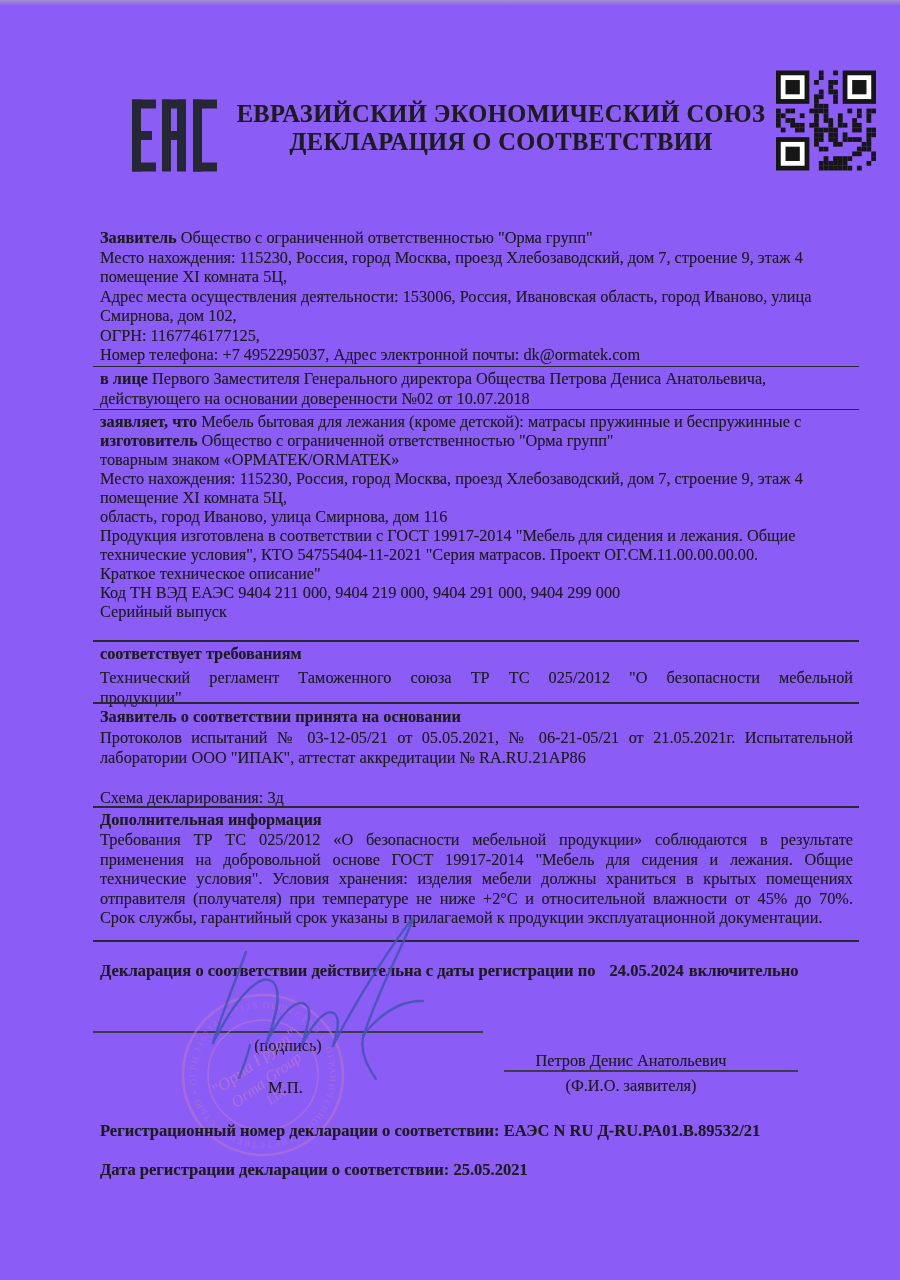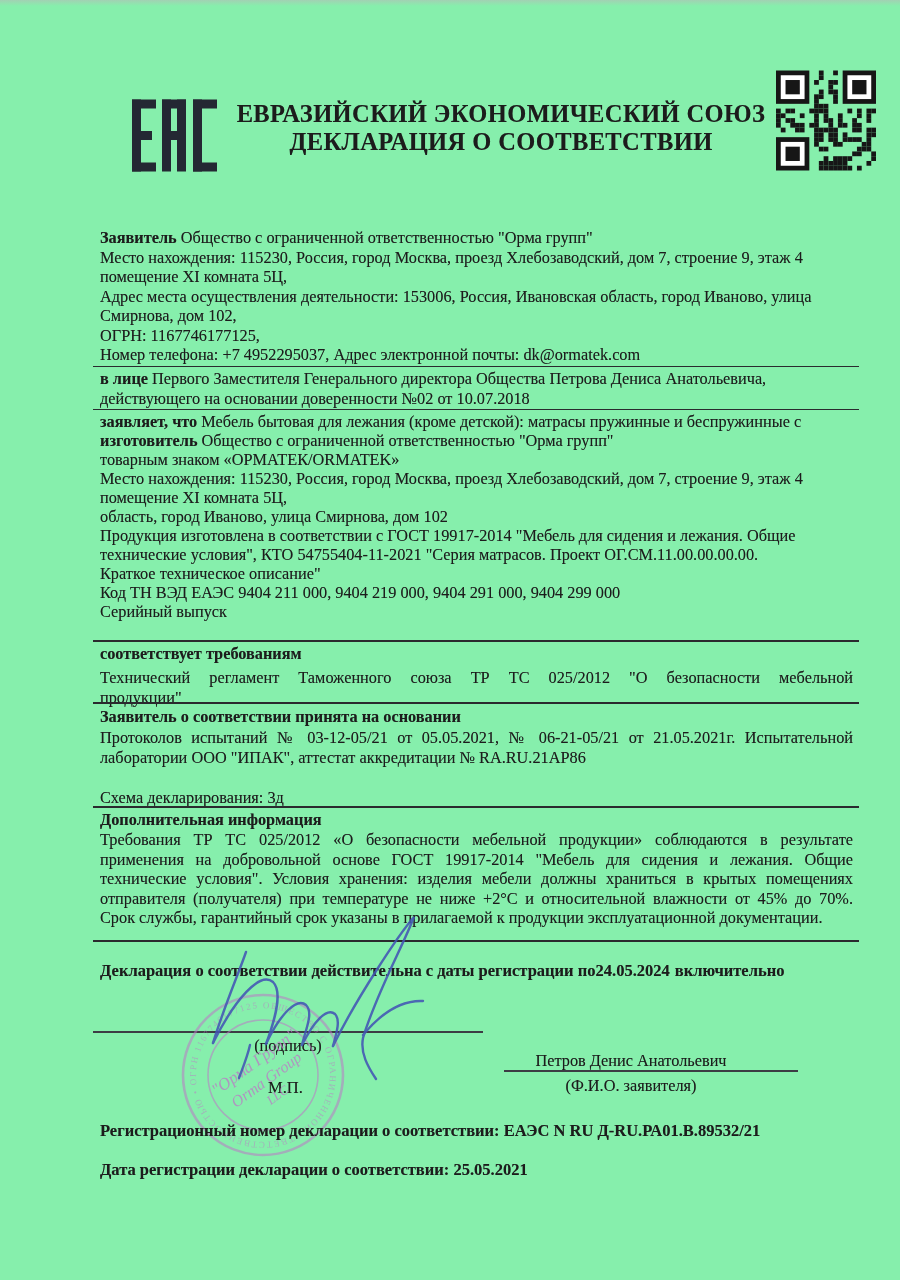--- a/index.html
+++ b/index.html
@@ -1,37 +1,37 @@
 <!DOCTYPE html>
 <html><head>
 <meta charset="utf-8">
 <style>
   html,body{margin:0;padding:0;background:#e9e9e9;}
-  #page{position:relative;width:900px;height:1280px;background:#86efac;overflow:hidden;
+  #page{position:relative;width:900px;height:1280px;background:#8b5cf6;overflow:hidden;
         font-family:"Liberation Serif","DejaVu Serif",serif;color:#1c1c1c;}
   #page .txt{text-shadow:0 0 .5px rgba(40,40,40,.45);}
   .scan-edge{position:absolute;top:0;left:0;right:0;height:6px;
              background:linear-gradient(#b9b9b9,rgba(255,255,255,0));opacity:.55;}
   
   .eac-logo{position:absolute;left:132px;top:99px;width:85px;height:73px;}
   .titles{position:absolute;left:225px;top:100px;width:552px;text-align:center;}
   .titles div{font-weight:bold;font-size:24.5px;line-height:28px;letter-spacing:.4px;white-space:nowrap;}
   .qr{position:absolute;left:776px;top:70px;width:100px;height:101px;}
   
   .sec{position:absolute;left:93px;width:766px;}
   .ln{padding:0 6px 0 7px;white-space:nowrap;line-height:19.5px;font-size:16.3px;}
   .lh19 .ln{line-height:19px;}
   .just{white-space:normal;text-align:justify;text-align-last:justify;}
   .h{font-weight:bold;}
   b{font-weight:bold;}
   .rule{position:absolute;left:93px;width:766px;background:#2a2a2e;}
   
   .bold-line{position:absolute;left:93px;width:790px;padding-left:7px;font-weight:bold;
              font-size:16.5px;white-space:nowrap;}
-  .gap-date{text-align:center;}
+  .gap-date{margin-left:14px;text-align:center;}
   .gap-word{margin-left:5px;}
   
   .sigline-left{position:absolute;left:93px;top:1031px;width:390px;border-top:2px solid #3c3c44;}
   .sig-caption{position:absolute;left:93px;top:1036px;width:390px;text-align:center;font-size:16.3px;}
   .fio-group{position:absolute;left:504px;top:1012px;width:294px;margin-top:39px;}
   .fio-name{text-align:center;padding-right:40px;font-size:16.3px;height:19px;white-space:nowrap;}
   .fio-line{border-top:2px solid #3c3c44;margin-top:0;}
   .fio-caption{text-align:center;padding-right:40px;margin-top:4px;font-size:16.3px;}
   .mp{position:absolute;left:268px;top:1078px;font-size:16.5px;}
   
@@ -212,21 +212,21 @@
     <div class="ln">действующего на основании доверенности №02 от 10.07.2018</div>
   </div>
   <div class="rule" style="top:408.5px;height:1.6px"></div>
 
   <div class="sec txt lh19" style="top:412px">
     <div class="ln"><b>заявляет, что</b> <span>Мебель бытовая для лежания (кроме детской): матрасы пружинные и беспружинные с</span></div>
     <div class="ln"><b>изготовитель</b> <span>Общество с ограниченной ответственностью "Орма групп"</span></div>
     <div class="ln">товарным знаком «ОРМАТЕК/ORMATEK»</div>
     <div class="ln">Место нахождения: 115230, Россия, город Москва, проезд Хлебозаводский, дом 7, строение 9, этаж 4</div>
     <div class="ln">помещение XI комната 5Ц,</div>
-    <div class="ln">область, город Иваново, улица Смирнова, дом 102</div>
+    <div class="ln">область, город Иваново, улица Смирнова, дом 116</div>
     <div class="ln">Продукция изготовлена в соответствии с ГОСТ 19917-2014 "Мебель для сидения и лежания. Общие</div>
     <div class="ln">технические условия", КТО 54755404-11-2021 "Серия  матрасов. Проект ОГ.СМ.11.00.00.00.00.</div>
     <div class="ln">Краткое техническое описание"</div>
     <div class="ln">Код ТН ВЭД ЕАЭС 9404 211 000, 9404 219 000, 9404 291 000, 9404 299 000</div>
     <div class="ln">Серийный выпуск</div>
   </div>
   <div class="rule" style="top:640px;height:2px"></div>
 
   <div class="sec txt" style="top:644px">
     <div class="ln h">соответствует требованиям</div>

